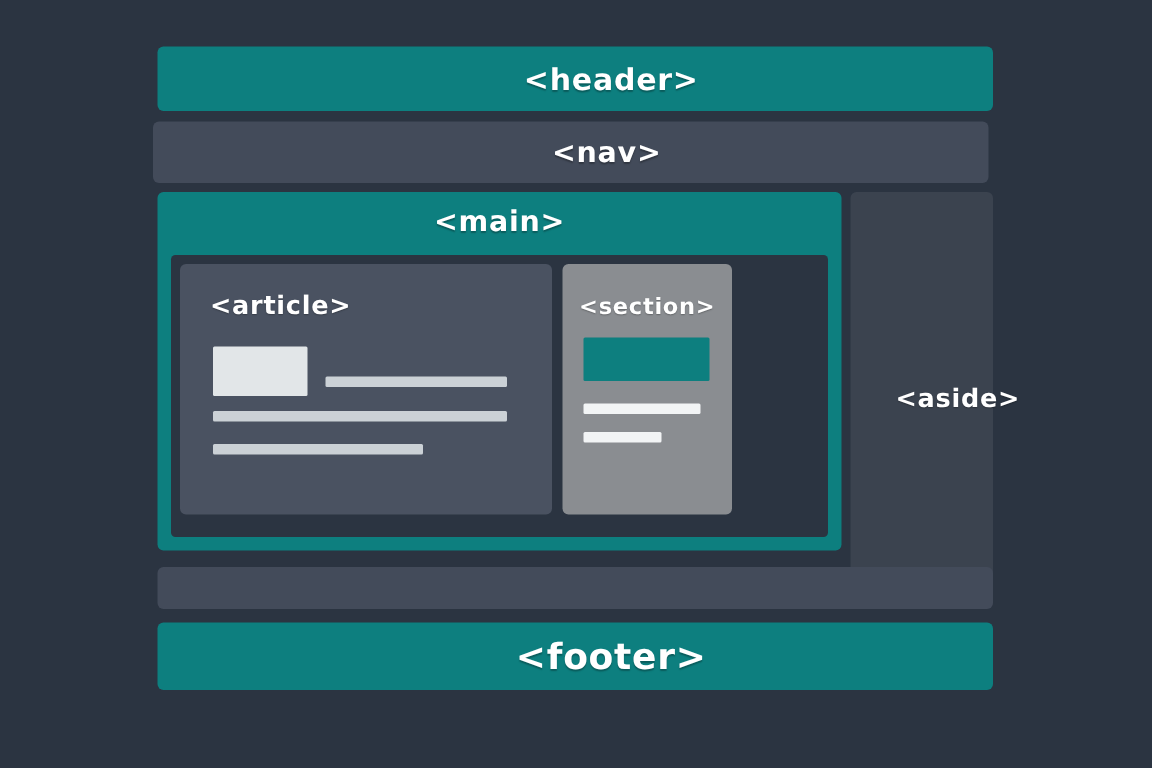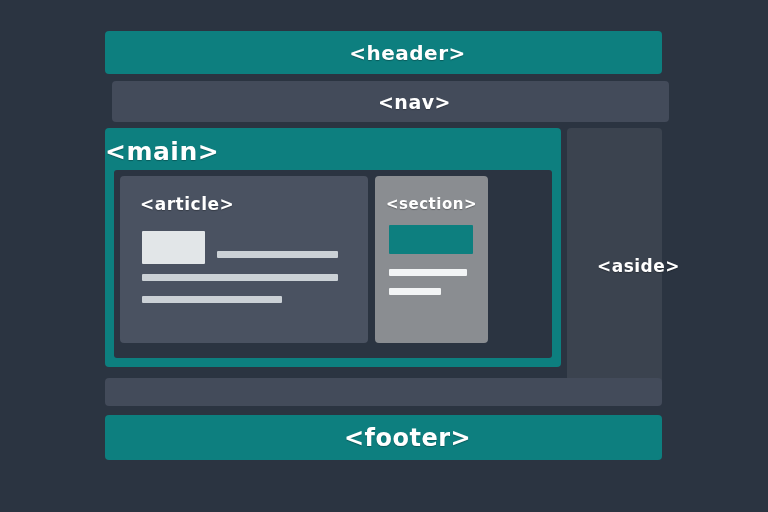--- a/index.html
+++ b/index.html
@@ -32,34 +32,34 @@
   
   #header-box {
     left: 105px; top: 31px; width: 557px; height: 43px;
     background: #0d7f7f;
     display: flex; align-items: center; justify-content: center;
   }
   #header-box .tag-label { font-size: 20px; }
 
   
   #nav-box {
-    left: 112px; top: 81px; width: 557px; height: 41px;
+    left: 102px; top: 81px; width: 557px; height: 41px;
     background: #434b5a;
     display: flex; align-items: center; justify-content: center;
   }
   #nav-box .tag-label { font-size: 19px; }
 
   
   #main-box {
     left: 105px; top: 128px; width: 456px; height: 239px;
     background: #0d7f7f;
   }
   #main-title {
     position: absolute; top: 9px; left: 0; width: 100%;
-    font-size: 25px;
+    text-align: center; font-size: 19px;
   }
   #main-inner {
     position: absolute;
     left: 9px; top: 42px; right: 9px; bottom: 9px;
     background: #2b3441;
     border-radius: 3px;
   }
 
   
   #article-box {

